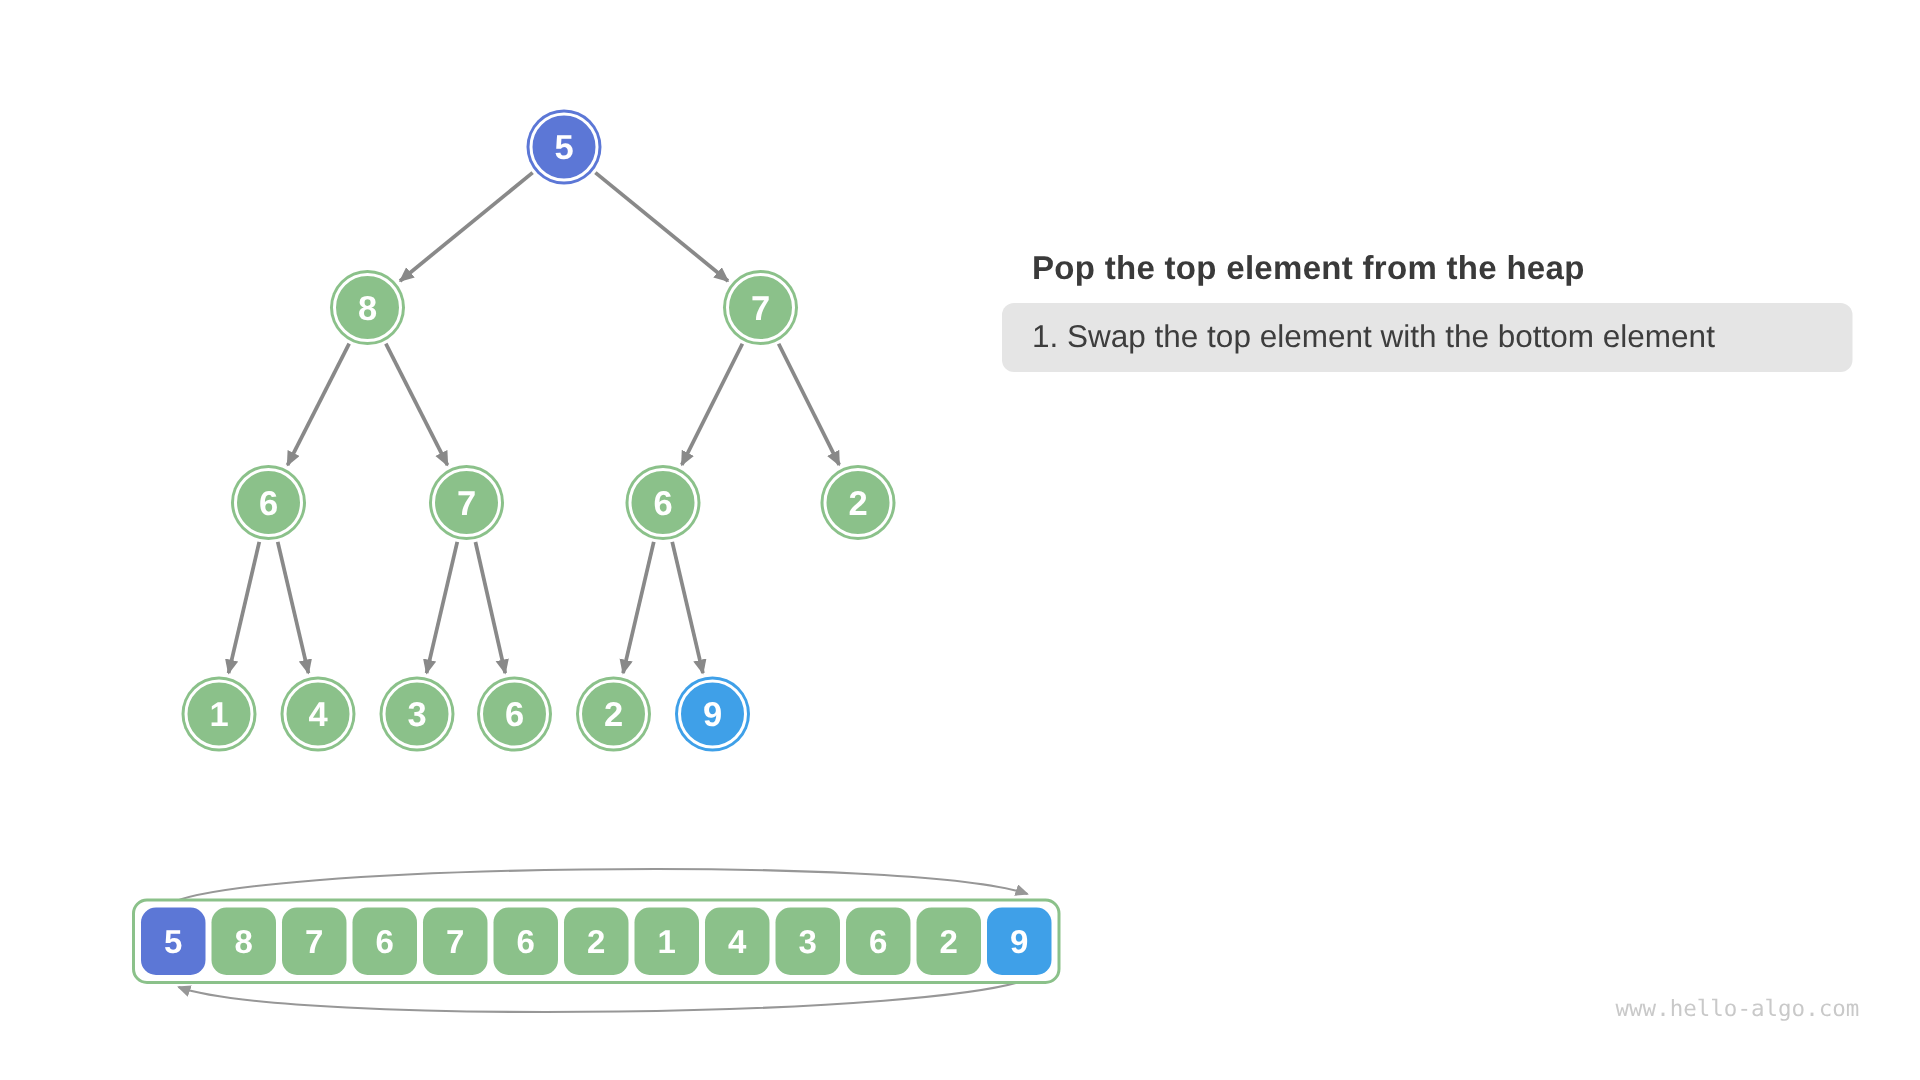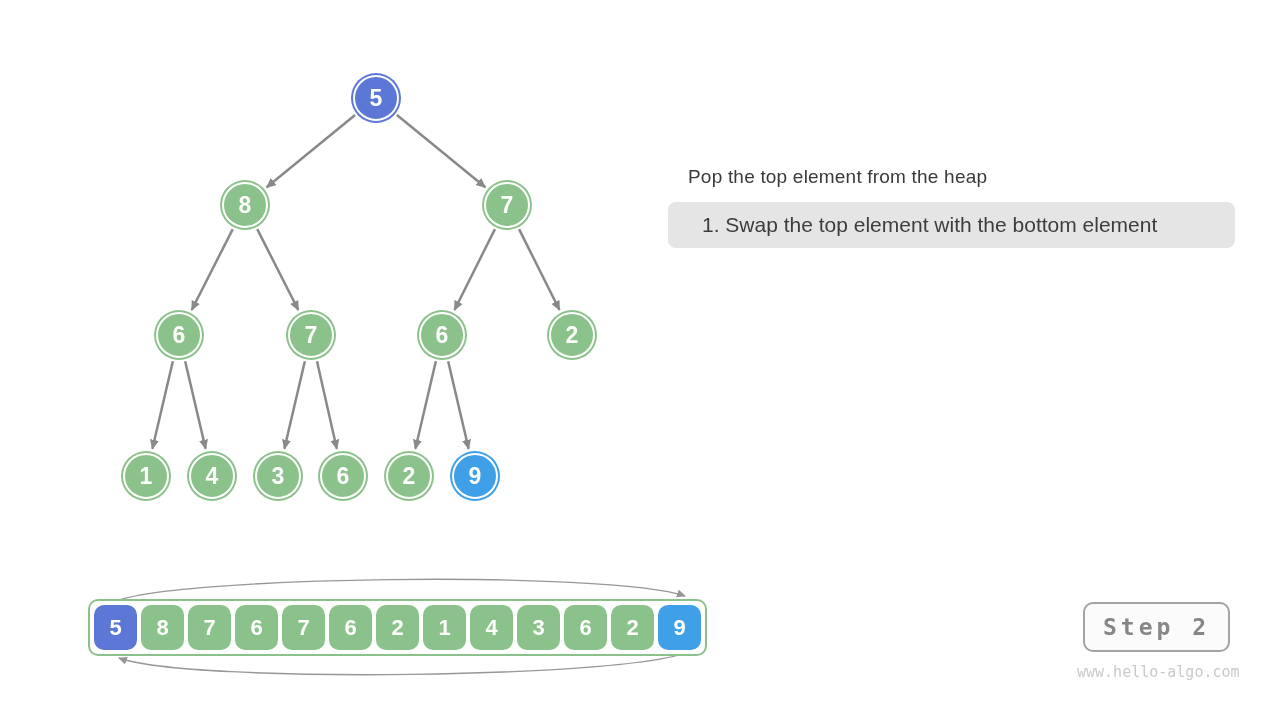--- a/index.html
+++ b/index.html
@@ -21,27 +21,27 @@
     display:flex;align-items:center;justify-content:center;
     line-height:1;user-select:none;
   }
   .tnode.root{background:var(--c-root);box-shadow:0 0 0 2px var(--c-root);}
   .tnode.normal{background:var(--c-normal);box-shadow:0 0 0 2px var(--c-normal);}
   .tnode.highlight{background:var(--c-highlight);box-shadow:0 0 0 2px var(--c-highlight);}
 
   
   .anno-title{
     position:absolute;left:688px;top:166px;
-    font-size:19px;font-weight:normal;color:var(--c-title,#3a3a3a);
+    font-size:22px;font-weight:bold;color:var(--c-title,#3a3a3a);
     white-space:nowrap;letter-spacing:0.2px;
   }
   .note-box{
     position:absolute;left:668px;top:202px;width:567px;height:46px;
     box-sizing:border-box;background:var(--c-notebg,#e5e5e5);
-    border-radius:8px;display:flex;align-items:center;padding-left:14px;
+    border-radius:8px;display:flex;align-items:center;
   }
   .note-box span{
     padding-left:20px;font-size:21px;color:#3d3d3d;white-space:nowrap;
   }
 
   
   .array-box{
     position:absolute;left:88px;top:599px;
     display:inline-flex;gap:4px;padding:4px;
     border:2px solid var(--c-normal,#8bc18a);border-radius:10px;
@@ -133,19 +133,16 @@
       <div class="acell normal">6</div>
       <div class="acell normal">2</div>
       <div class="acell normal">1</div>
       <div class="acell normal">4</div>
       <div class="acell normal">3</div>
       <div class="acell normal">6</div>
       <div class="acell normal">2</div>
       <div class="acell highlight">9</div>
     </div>
 
-  <div class="step-badge">
-    <span>Step 2</span>
-  </div>
 
   <div class="watermark">www.hello-algo.com</div>
 
 </div>
 
 </body></html>

